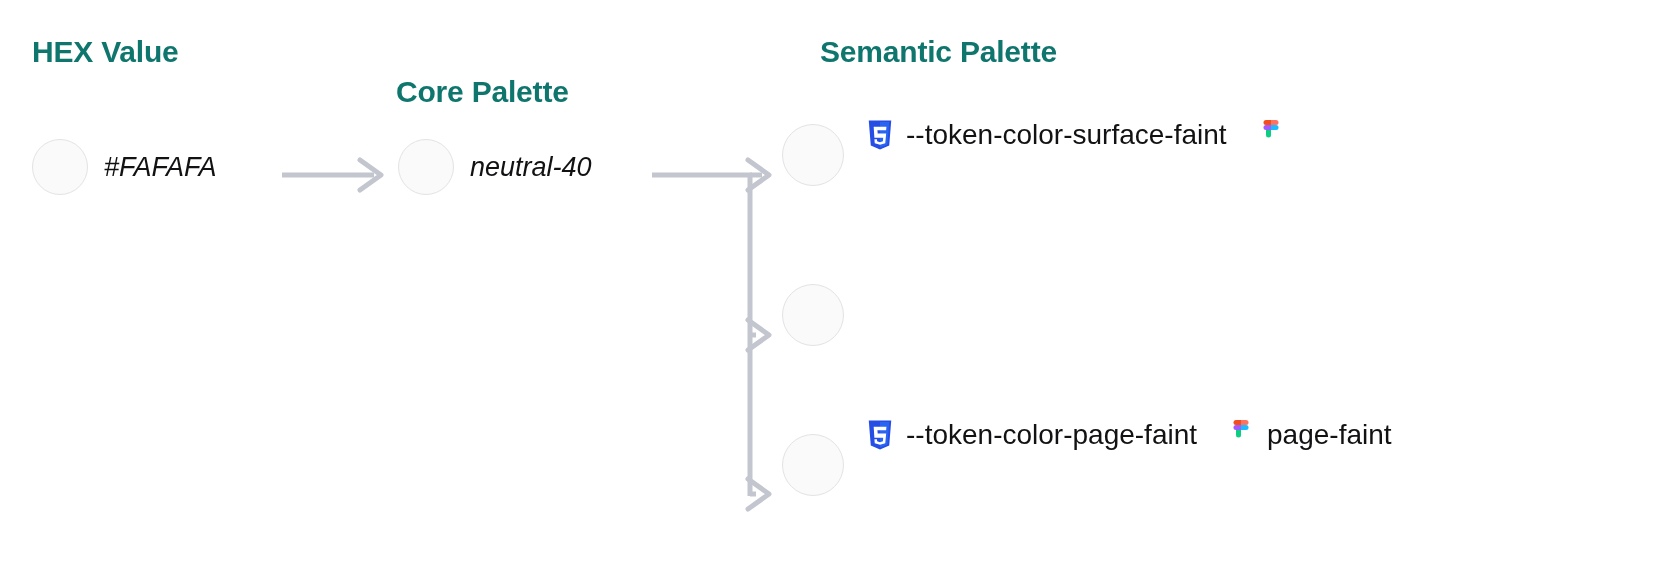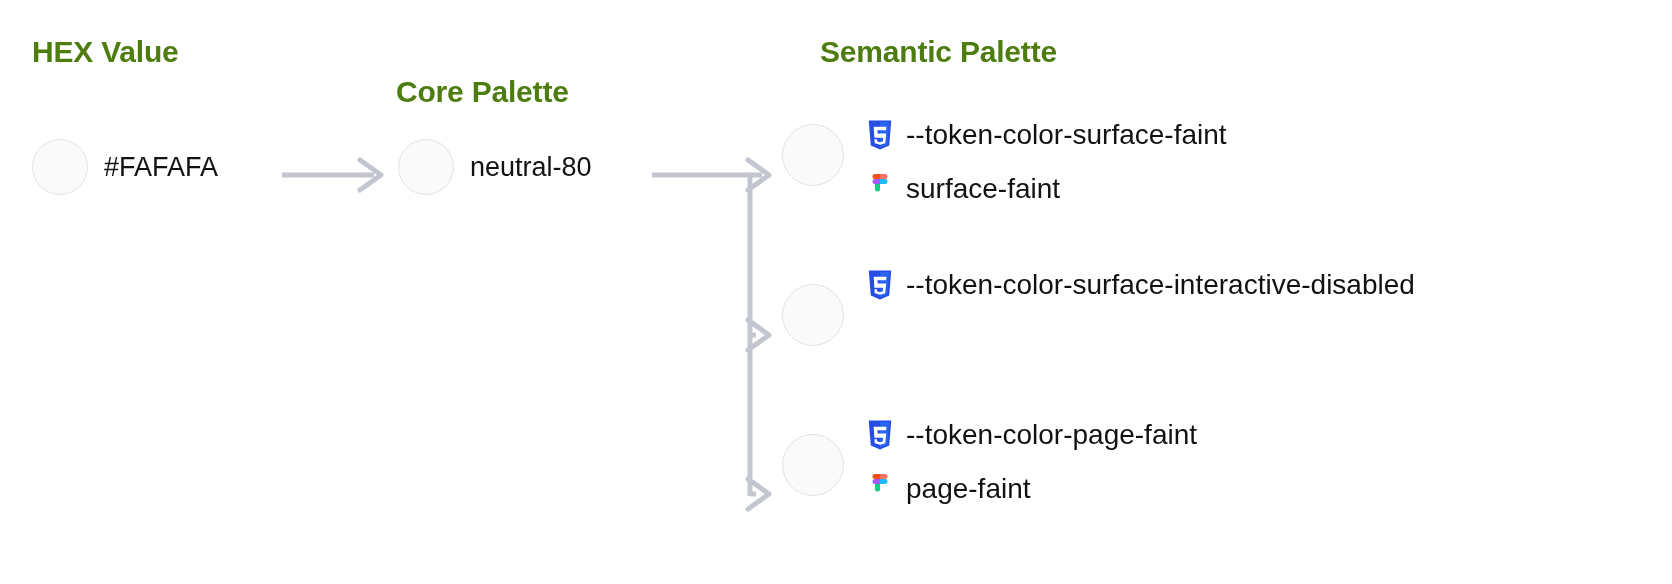--- a/index.html
+++ b/index.html
@@ -19,21 +19,21 @@
     background: #FFFFFF;
   }
 
   
   .col-heading {
     position: absolute;
     font-family: "Liberation Sans", sans-serif;
     font-weight: 700;
     font-size: 30px;
     line-height: 36px;
-    color: #4d7c0f;
+    color: #0f766e;
     letter-spacing: -0.2px;
     white-space: nowrap;
   }
   #heading-hex      { left: 32px;  top: 34px; }
   #heading-core     { left: 396px; top: 34px; margin-top: 40px; }
   #heading-semantic { left: 786px; top: 34px; margin-left: 34px; }
 
   
   .swatch {
     position: absolute;
@@ -53,41 +53,41 @@
 
   
   .value-label {
     position: absolute;
     font-family: "Liberation Sans", sans-serif;
     font-weight: 400;
     font-size: 27px;
     line-height: 32px;
     color: #121214;
     white-space: nowrap;
+    font-style: italic;
   }
   #label-hex  { left: 104px; top: 151px; }
   #label-core { left: 470px; top: 151px; }
 
   
   #connectors {
     position: absolute;
     left: 0;
     top: 0;
     width: 1672px;
     height: 584px;
     pointer-events: none;
   }
 
   
   .sem-row {
     position: absolute;
     left: 866px;
     display: flex;
-    flex-direction: column;
-    gap: 14px;
+    gap: 30px;
   }
   #sem-row-0 { top: 115px; }
   #sem-row-1 { top: 265px; }
   #sem-row-2 { top: 415px; }
 
   .token-line {
     display: flex;
     align-items: center;
     gap: 12px;
     height: 40px;
@@ -124,21 +124,21 @@
   <div id="heading-core" class="col-heading">Core Palette</div>
 
   <div id="heading-semantic" class="col-heading">Semantic Palette</div>
 
   <div id="swatch-hex" class="swatch sm" style="background: rgb(250, 250, 250);"></div>
 
   <div id="label-hex" class="value-label">#FAFAFA</div>
 
   <div id="swatch-core" class="swatch sm" style="background: rgb(250, 250, 250);"></div>
 
-  <div id="label-core" class="value-label">neutral-80</div>
+  <div id="label-core" class="value-label">neutral-40</div>
 
   <div id="swatch-sem-0" class="swatch lg" style="background: rgb(250, 250, 250);"></div>
   <div id="swatch-sem-1" class="swatch lg" style="background: rgb(250, 250, 250);"></div>
   <div id="swatch-sem-2" class="swatch lg" style="background: rgb(250, 250, 250);"></div>
 
   <svg id="connectors" viewBox="0 0 1672 584">
 
     <g>
       <line x1="282" y1="175" x2="374" y2="175" stroke="#C3C6CE" stroke-width="5" stroke-linecap="butt"></line>
       <polyline points="360,160 381,175 360,190" fill="none" stroke="#C3C6CE" stroke-width="5" stroke-linecap="round" stroke-linejoin="round"></polyline>
@@ -183,36 +183,25 @@
     <div class="token-line">
       <span class="icon-box figma">
         <svg width="20" height="30" viewBox="0 0 20 30">
           <path d="M5 0h5v5H5a2.5 2.5 0 0 1 0-5z" fill="#F24E1E"></path>
           <path d="M10 0h5a2.5 2.5 0 0 1 0 5h-5z" fill="#FF7262"></path>
           <path d="M5 5h5v5H5a2.5 2.5 0 0 1 0-5z" fill="#A259FF"></path>
           <path d="M10 5h5a2.5 2.5 0 0 1 0 5h-5z" fill="#1ABCFE"></path>
           <path d="M5 10h5v5a2.5 2.5 0 1 1-5 0z" fill="#0ACF83"></path>
         </svg>
       </span>
-      <span class="token-text">surface-faint</span>
     </div>
   </div>
 
   <div id="sem-row-1" class="sem-row">
 
-    <div class="token-line">
-      <span class="icon-box">
-        <svg width="26" height="30" viewBox="0 0 24 28">
-          <path d="M1.5 0.5h21l-1.9 23.2L12 27.5 3.4 23.7z" fill="#264DE4"></path>
-          <path d="M12 1.9v24.1l6.9-3.1 1.7-21z" fill="#2965F1"></path>
-          <path d="M6.1 6.4h11.9l-.3 3.2H9.6l.25 3.0h7.9l-.85 9.1L12 23.2l-4.9-1.5-.33-3.8h2.4l.17 2 2.66.8 2.7-.8.3-3.3H6.75z" fill="#FFFFFF"></path>
-        </svg>
-      </span>
-      <span class="token-text">--token-color-surface-interactive-disabled</span>
-    </div>
 
   </div>
 
   <div id="sem-row-2" class="sem-row">
 
     <div class="token-line">
       <span class="icon-box">
         <svg width="26" height="30" viewBox="0 0 24 28">
           <path d="M1.5 0.5h21l-1.9 23.2L12 27.5 3.4 23.7z" fill="#264DE4"></path>
           <path d="M12 1.9v24.1l6.9-3.1 1.7-21z" fill="#2965F1"></path>

